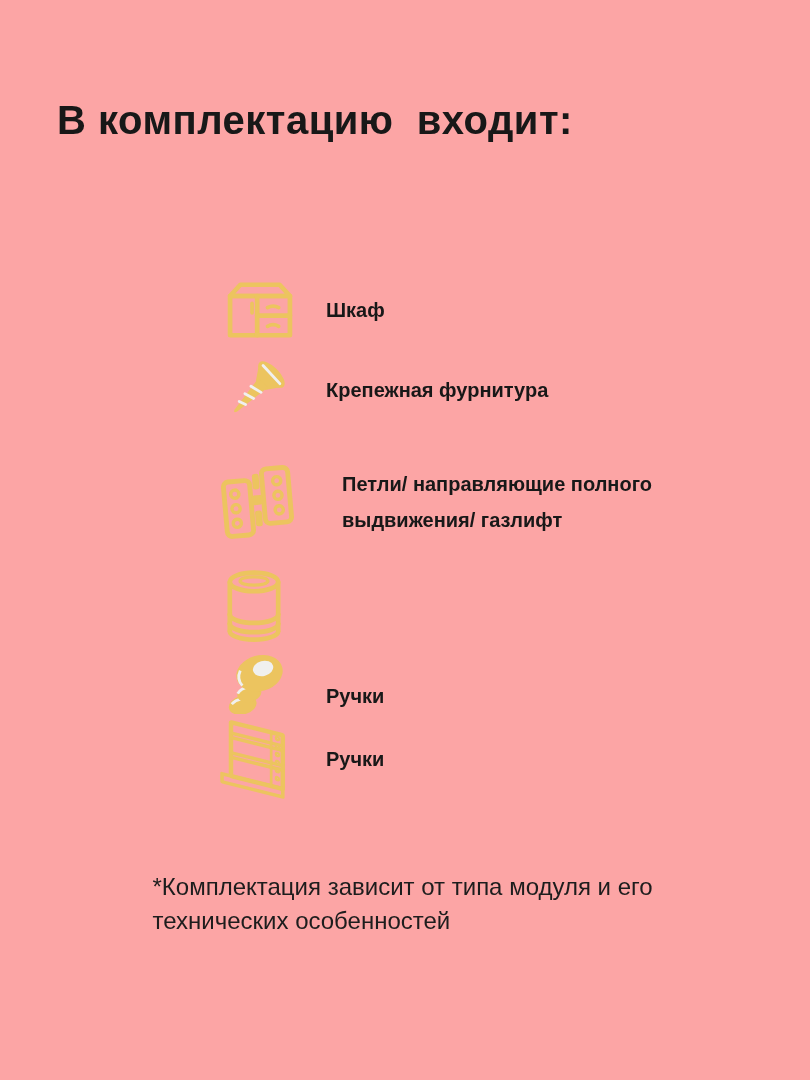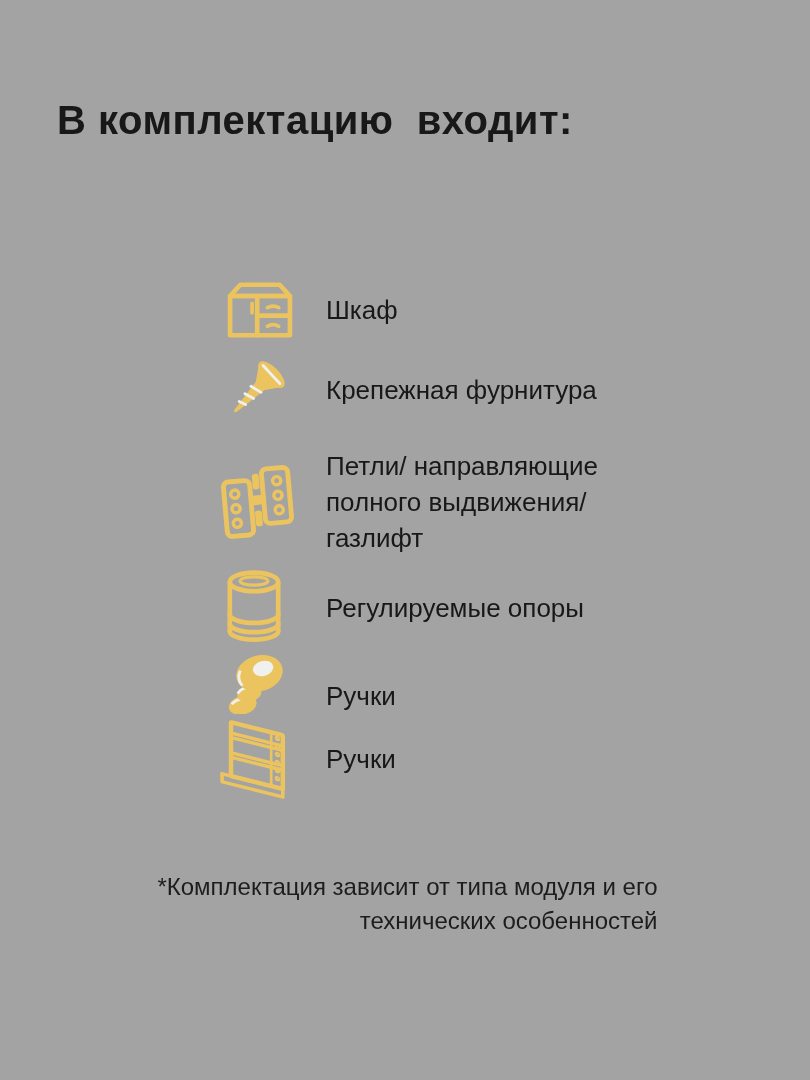--- a/index.html
+++ b/index.html
@@ -1,19 +1,19 @@
 <!DOCTYPE html>
 <html><head>
 <meta charset="utf-8">
 <style>
   html,body{margin:0;padding:0;}
   .canvas{
     position:relative;
     width:810px;height:1080px;
-    background:#a3a3a3;
+    background:#fca5a5;
     overflow:hidden;
     font-family:"Liberation Sans", sans-serif;
     color:#181818;
   }
   .title{
     position:absolute;
     left:57px;top:98px;
     font-size:40px;
     font-weight:700;
     letter-spacing:.5px;
@@ -23,43 +23,43 @@
   .list{
     position:absolute;
     left:218px;top:280px;
     width:480px;
     display:flex;
     flex-direction:column;
   }
   .row{display:flex;align-items:center;}
   .row1{height:60px;margin-bottom:14px;}
   .row2{height:72px;margin-bottom:20px;}
-  .row3{height:112px;margin-bottom:10px;}
+  .row3{height:112px;margin-bottom:10px;gap:16px;}
   .row4{height:80px;margin-bottom:2px;}
   .row5{height:64px;margin-bottom:2px;align-items:flex-end;}
   .row6{height:86px;}
   .icon-cell{
     width:92px;
     flex:0 0 92px;
     display:flex;
     align-items:center;
     justify-content:flex-start;
   }
   .label{
     margin-left:16px;
     max-width:340px;
-    font-size:26px;
-    font-weight:400;
+    font-size:20px;
+    font-weight:700;
     line-height:36px;
     color:#181818;
   }
   .footnote{
     position:absolute;
     left:0;right:0;top:870px;
-    text-align:right;
+    text-align:left;
   }
   .footnote-inner{
     max-width:505px;
     margin:0 auto;
     font-size:24px;
     font-weight:400;
     line-height:34px;
     color:#1d1d1d;
   }
   svg{display:block;}
@@ -145,21 +145,20 @@
             <path d="M12,15 V50 M64,15 V50"></path>
             <path d="M12,50 a26,9 0 0 0 52,0"></path>
             <path d="M12,50 v10 M64,50 v10"></path>
             <path d="M12,60 a26,9 0 0 0 52,0"></path>
             <path d="M12,60 v8 M64,60 v8"></path>
             <path d="M12,68 a26,9 0 0 0 52,0"></path>
           </g>
           <ellipse class="g-stroke" stroke-width="3.5" cx="38" cy="14" rx="15" ry="4.5"></ellipse>
         </svg>
       </div>
-      <div class="label">Регулируемые опоры</div>
     </div>
 
     <div class="row row5">
       <div class="icon-cell">
         <svg width="76" height="64" viewBox="0 0 80 68">
           <g transform="rotate(-15 40 34)">
             <ellipse cx="20" cy="54" rx="15" ry="10" fill="#ecc45f"></ellipse>
             <path d="M9,50 a14,8 0 0 1 22,1" stroke="#f0f0ef" stroke-width="3" fill="none"></path>
             <ellipse cx="30" cy="44" rx="13" ry="9" fill="#ecc45f"></ellipse>
             <path d="M18,41 a13,8 0 0 1 24,2" stroke="#f0f0ef" stroke-width="3" fill="none"></path>

